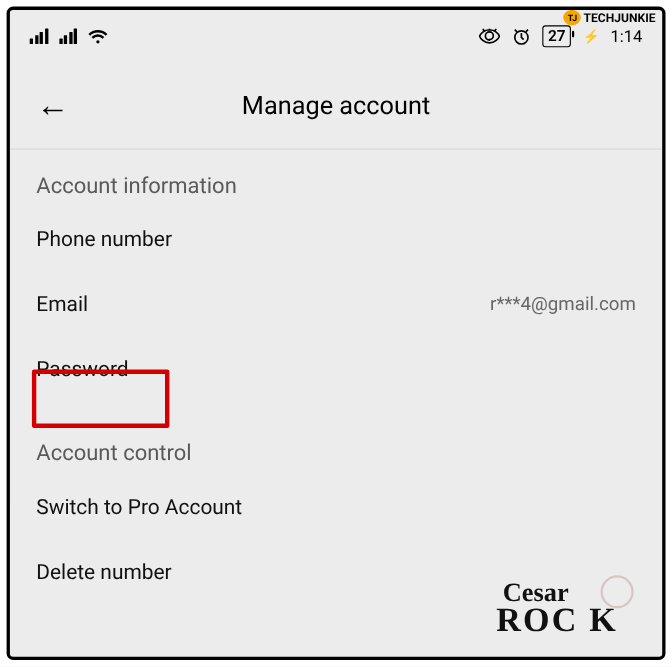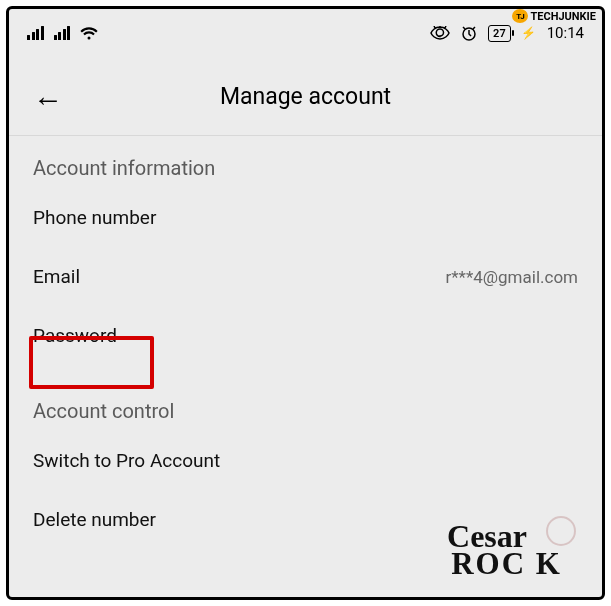--- a/index.html
+++ b/index.html
@@ -69,21 +69,21 @@
   .signal-bars span:nth-child(2){height:8px}
   .signal-bars span:nth-child(3){height:11px}
   .signal-bars span:nth-child(4){height:14px}
   .wifi svg, .eye svg, .alarm svg { display:block; }
   .battery {
     display: inline-flex;
     align-items: center;
     border: 1.5px solid #000;
     border-radius: 3px;
     padding: 1px 4px;
-    font-size: 11px;
+    font-size: 14px;
     font-weight: 600;
     position: relative;
   }
   .battery::after {
     content:"";
     position:absolute;
     right:-4px; top:4px;
     width:2px; height:6px;
     background:#000;
     border-radius:1px;
@@ -147,21 +147,21 @@
     width: 170px;
     display:flex;
     flex-direction:column;
     align-items:center;
     font-family: Georgia, "Times New Roman", serif;
     font-weight:700;
     color:#111;
     line-height:0.88;
     pointer-events:none;
   }
-  .watermark-rock .l1 { font-size:32px; letter-spacing:0px; }
+  .watermark-rock .l1 { font-size:24px; letter-spacing:0px; }
   .watermark-rock .l2 { font-size:28px; letter-spacing:1px; }
   .watermark-rock .l3 { font-size:31px; letter-spacing:2px;margin-left:39px; }
   .watermark-rock .ring {
     position:absolute;
     right:-4px; top:-6px;
     width:30px; height:30px;
     border:2px solid #caa;
     border-radius:50%;
     opacity:0.6;
   }
@@ -205,21 +205,21 @@
       <span class="alarm">
         <svg width="18" height="18" viewBox="0 0 18 18">
             <circle cx="9" cy="10" r="6" fill="none" stroke="#000" stroke-width="1.5"></circle>
             <path d="M9 6v4l2 2M3 3l2 2M15 3l-2 2" fill="none" stroke="#000" stroke-width="1.5"></path>
           </svg>
       </span>
       <span class="battery">
         <span>27</span>
       </span>
       <span class="bolt">⚡</span>
-      <span class="clock">10:14</span>
+      <span class="clock">1:14</span>
     </div>
   </div>
 
   <div class="titlebar">
     <span class="back-arrow">←</span>
     <div class="title">Manage account</div>
   </div>
 
   <div class="divider"></div>
 

